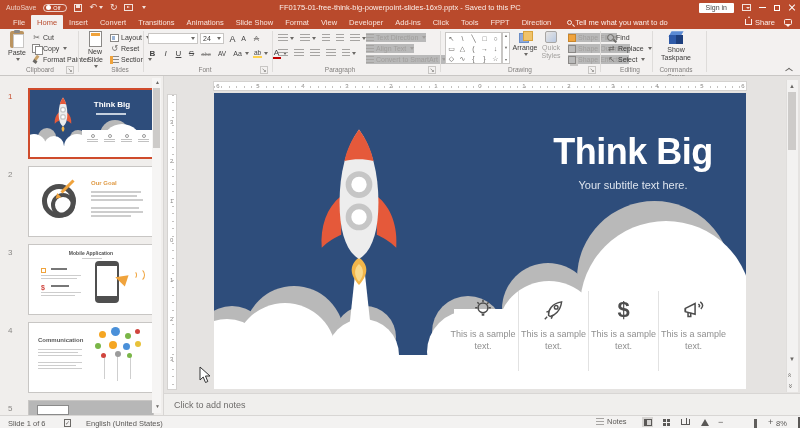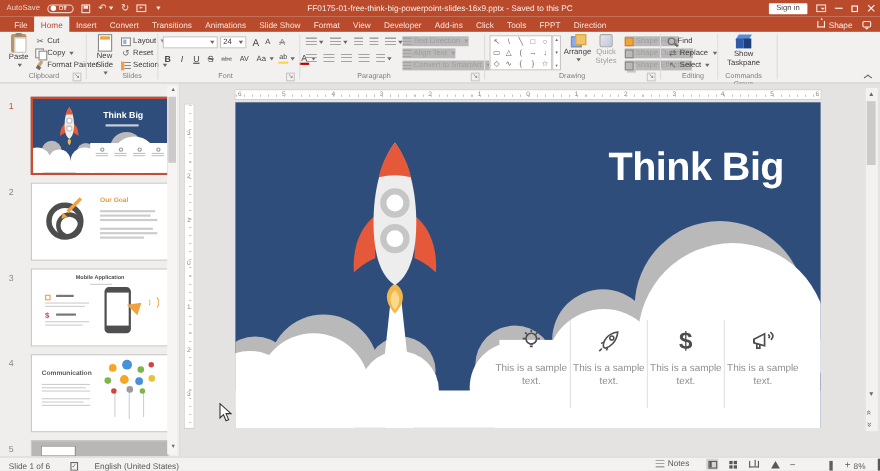--- a/index.html
+++ b/index.html
@@ -223,24 +223,28 @@
     <span class="tab">Animations</span>
     <span class="tab">Slide Show</span>
     <span class="tab">Format</span>
     <span class="tab">View</span>
     <span class="tab">Developer</span>
     <span class="tab">Add-ins</span>
     <span class="tab">Click</span>
     <span class="tab">Tools</span>
     <span class="tab">FPPT</span>
     <span class="tab">Direction</span>
+    <span class="tellme">
+        <span class="mag"></span>
+        <span>Tell me what you want to do</span>
+      </span>
     <span class="tab-right">
       <span class="r" style="gap:3px">
           <span class="share-ic"></span>
-          <span class="share-lb">Shape</span>
+          <span class="share-lb">Share</span>
         </span>
       <span class="cmt-ic"></span>
     </span>
   </div>
 
   <div class="ab ribbon">
 
     <div class="bigbtn" style="left:4px">
       <span class="clip-ic"></span>
       <span class="bl">Paste</span>
@@ -620,20 +624,21 @@
       <path d="M82 90 C100 104 108 128 106 154 C98 146 89 141 82 138 Z" fill="#e5593a"></path>
       <path d="M60 166 C71 174 73 186 60 200 C47 186 49 174 60 166 Z" fill="#f3b64a"></path>
       <path d="M60 174 C66 179 67 188 60 196 C53 188 54 179 60 174 Z" fill="#fad98c"></path>
       <path d="M60 8 C76 30 84 62 84 98 C84 134 76 158 60 168 C44 158 36 134 36 98 C36 62 44 30 60 8 Z" fill="#ededed"></path>
       <path d="M60 8 C69 20 75 33 78 47 C66 44 54 44 42 47 C45 33 51 20 60 8 Z" fill="#e5593a"></path>
       <circle cx="60" cy="76" r="13" fill="#fff" stroke="#c6c6c6" stroke-width="7"></circle>
       <circle cx="60" cy="116" r="13" fill="#fff" stroke="#c6c6c6" stroke-width="7"></circle>
     </svg>
 
     <div class="s-title">Think Big</div>
+    <div class="s-sub">Your subtitle text here.</div>
 
     <div class="feat-row">
       <div class="feat">
         <span class="fi">
           <svg width="26" height="26" viewBox="0 0 24 24" fill="none" stroke="#4d4d4d" stroke-width="1.4">
             <circle cx="12" cy="10" r="4.5"></circle>
               <path d="M10.5 14.5 h3 M10.8 16.5 h2.4"></path>
             <path d="M12 2.5 v2 M4.8 10 h2 M17.2 10 h2 M6.8 4.8 l1.4 1.4 M17.2 4.8 l-1.4 1.4"></path>
           </svg>
           </span>
@@ -673,20 +678,23 @@
   <span class="ab chev" style="left:789px;top:83px">▲</span>
   <div class="ab esb-thumb"></div>
   <span class="ab chev" style="left:789px;top:356px">▼</span>
   <span class="ab chev" style="left:788px;top:371px;transform:rotate(-90deg);font-size:8px">»</span>
   <span class="ab chev" style="left:788px;top:382px;transform:rotate(90deg);font-size:8px">»</span>
 
   <svg class="ab cursor" viewBox="0 0 12 18">
     <path d="M1 1 L1 14 L4.2 11 L6.5 16.5 L8.8 15.5 L6.5 10 L11 10 Z" fill="#fff" stroke="#333" stroke-width="1"></path>
   </svg>
 
+  <div class="ab notes">
+      <span>Click to add notes</span>
+    </div>
 
   <div class="ab statusbar">
     <span class="ab" style="left:8px;top:2.5px">Slide 1 of 6</span>
     <span class="ab spell-ic" style="left:64px;top:2px">✓</span>
     <span class="ab" style="left:86px;top:2.5px">English (United States)</span>
     <span class="ab r" style="left:596px;top:1px;gap:3px">
       <span class="lines s" style="height:7px"></span>
       <span>Notes</span>
     </span>
     <span class="ab vi active" style="left:642px;top:1px">

